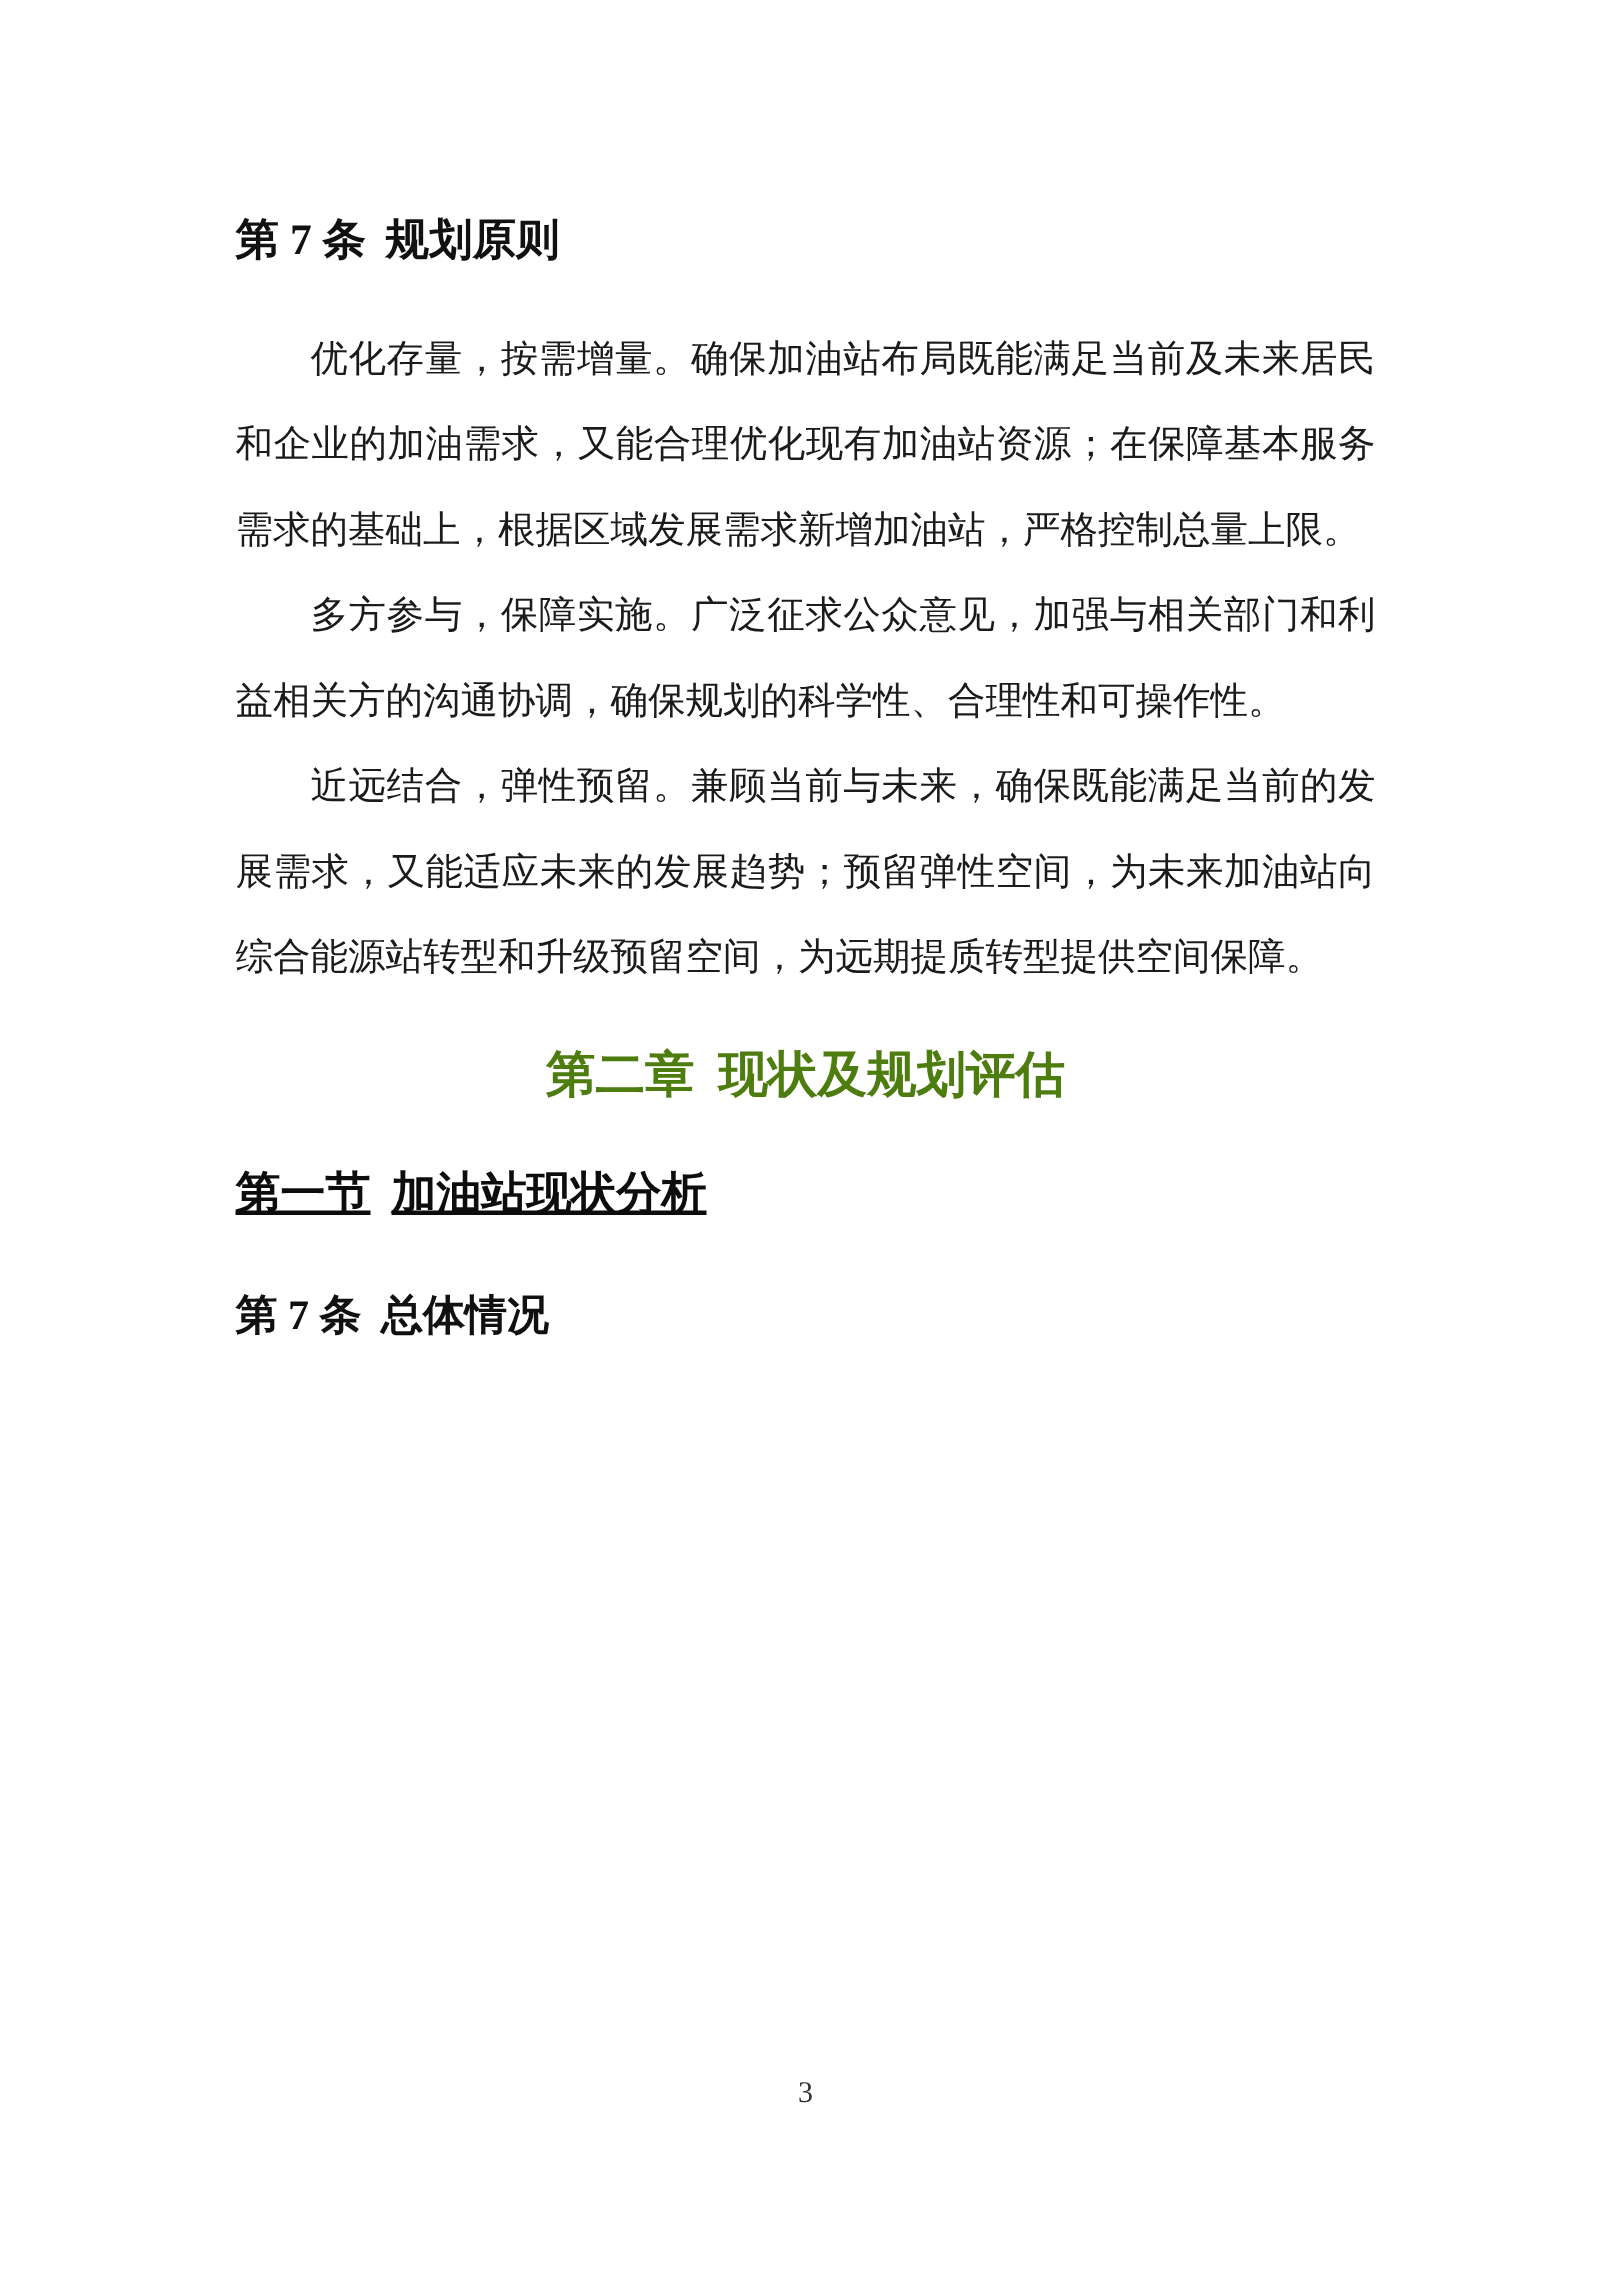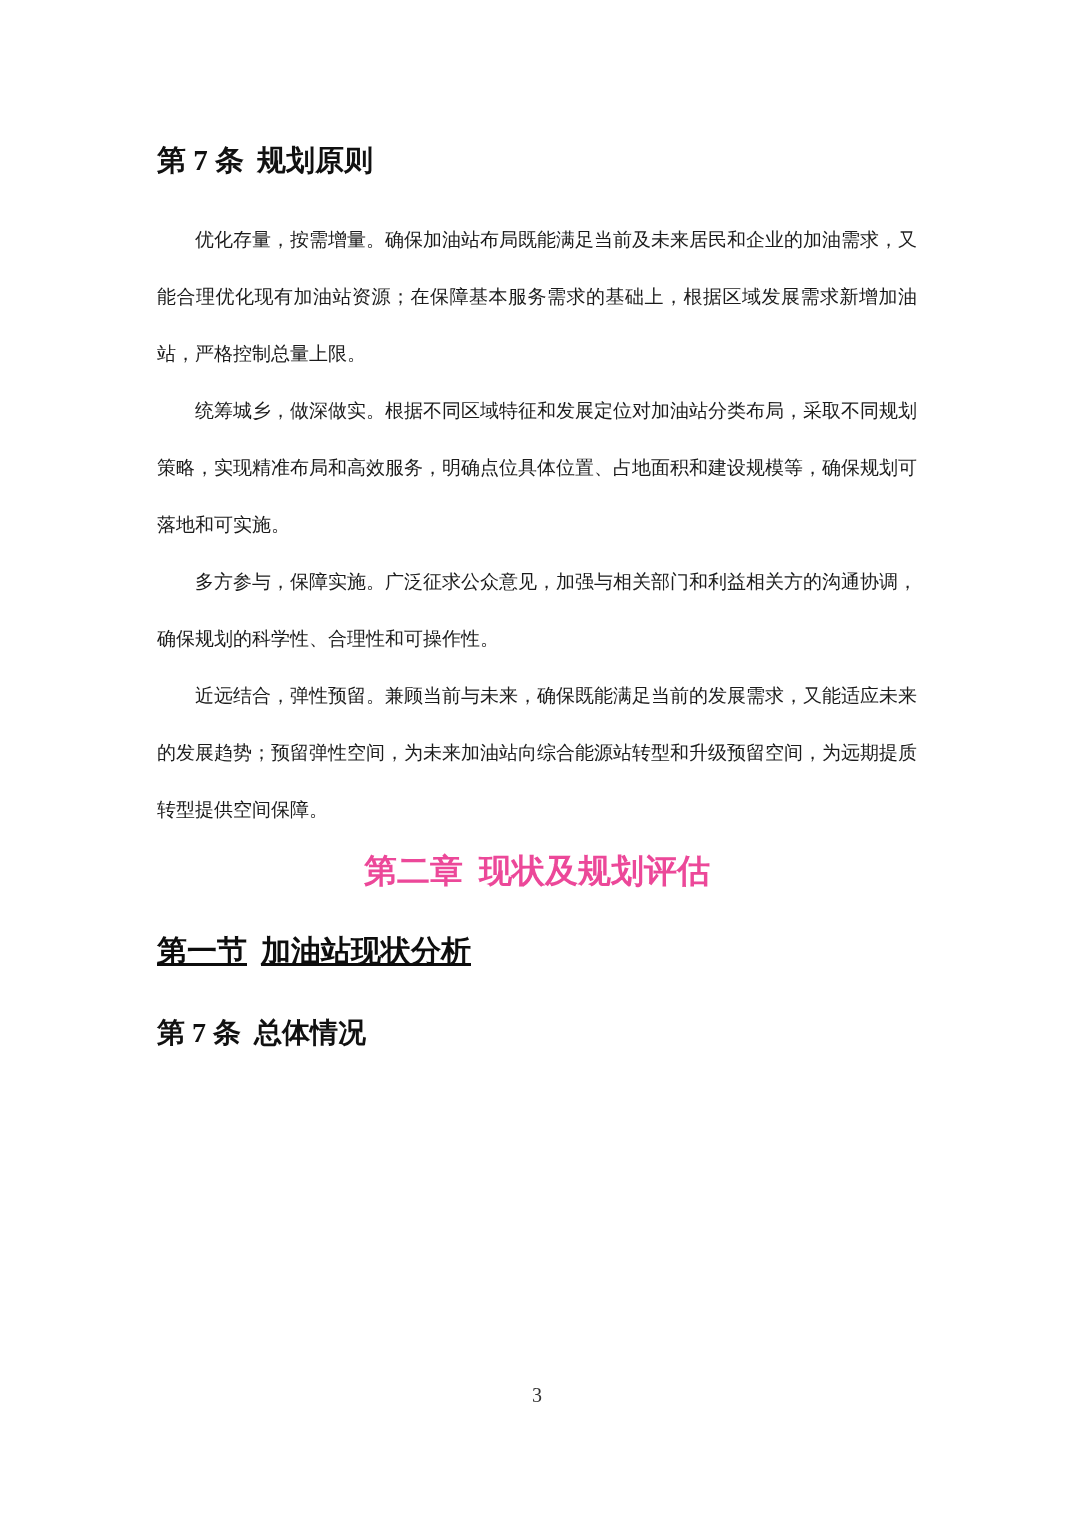--- a/index.html
+++ b/index.html
@@ -29,37 +29,37 @@
     color:#111;
     white-space:nowrap;
   }
   .article-heading .label { margin-right:13px; }
   .article-heading.a8 {
     margin-top:43px;
     font-size:28px;
     line-height:36px;
   }
   p.body {
-    font-size:19px;
+    font-size:25px;
     line-height:57px;
     text-align:justify;
     text-indent:2em;
     color:#1b1b1b;
     margin:0;
   }
   p.first-after-heading { margin-top:34px; }
   p.a8p { margin-top:43px; }
   .chapter-heading {
     font-family:"Liberation Sans","DejaVu Sans",sans-serif;
     font-weight:bold;
     font-size:33px;
     line-height:42px;
-    margin-top:12px;
+    margin-top:28px;
     text-align:center;
-    color:#ec4899;
+    color:#4d7c0f;
     white-space:nowrap;
   }
   .chapter-heading .label { margin-right:16px; }
   .section-heading {
     font-family:"Liberation Sans","DejaVu Sans",sans-serif;
     font-weight:bold;
     font-size:30px;
     line-height:42px;
     margin-top:38px;
     color:#0d0d0d;
@@ -80,21 +80,20 @@
 </style>
 </head>
 <body>
 
 <div class="page">
   <div class="content">
 
     <h2 class="article-heading"><span class="label">第 7 条</span><span>规划原则</span></h2>
 
     <p class="body first-after-heading">优化存量，按需增量。确保加油站布局既能满足当前及未来居民和企业的加油需求，又能合理优化现有加油站资源；在保障基本服务需求的基础上，根据区域发展需求新增加油站，严格控制总量上限。</p>
-    <p class="body">统筹城乡，做深做实。根据不同区域特征和发展定位对加油站分类布局，采取不同规划策略，实现精准布局和高效服务，明确点位具体位置、占地面积和建设规模等，确保规划可落地和可实施。</p>
     <p class="body">多方参与，保障实施。广泛征求公众意见，加强与相关部门和利益相关方的沟通协调，确保规划的科学性、合理性和可操作性。</p>
     <p class="body">近远结合，弹性预留。兼顾当前与未来，确保既能满足当前的发展需求，又能适应未来的发展趋势；预留弹性空间，为未来加油站向综合能源站转型和升级预留空间，为远期提质转型提供空间保障。</p>
 
     <h1 class="chapter-heading"><span class="label">第二章</span><span>现状及规划评估</span></h1>
 
     <h2 class="section-heading"><span class="label">第一节</span><span>加油站现状分析</span></h2>
 
     <h3 class="article-heading a8"><span class="label">第 7 条</span><span>总体情况</span></h3>
 
 

